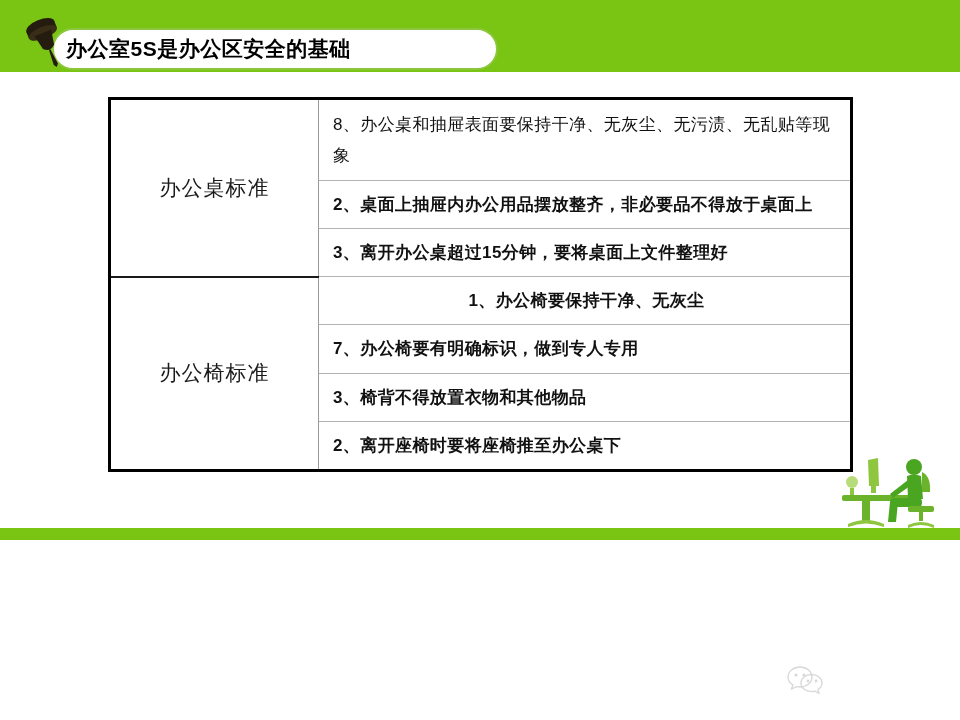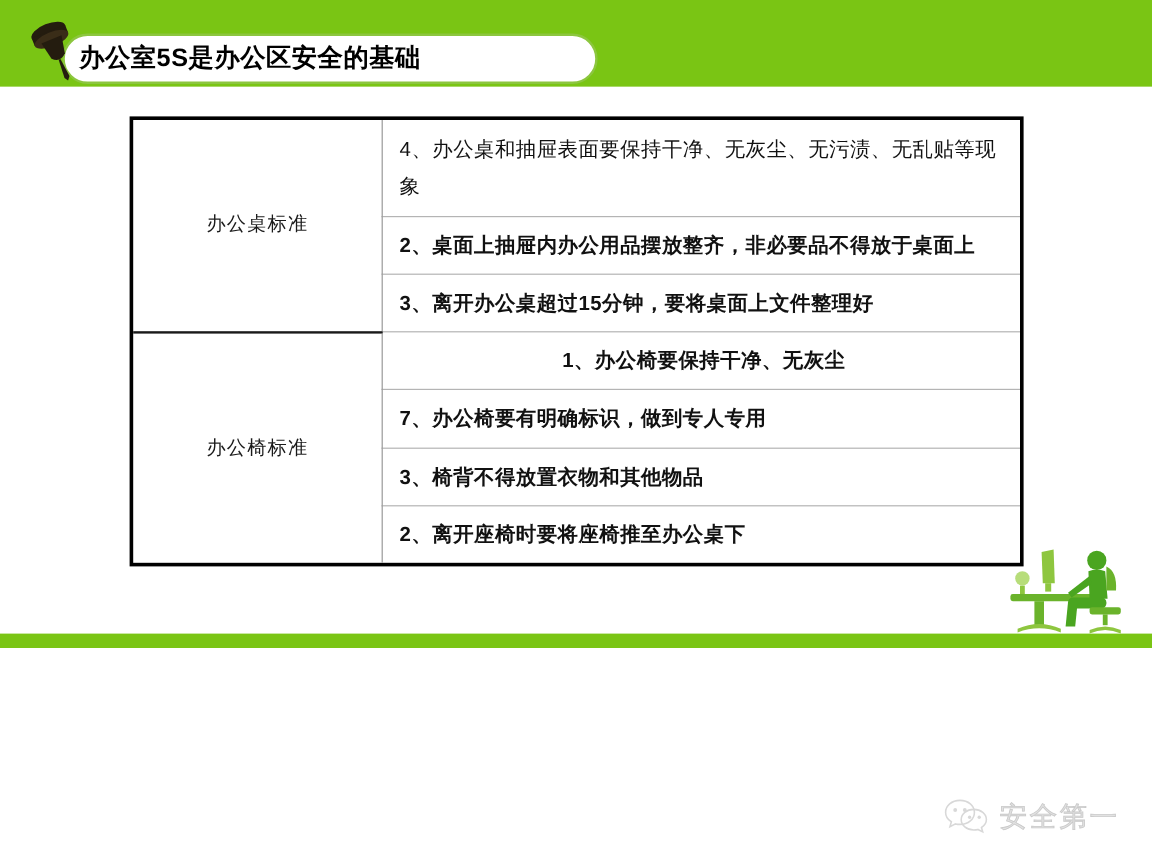--- a/index.html
+++ b/index.html
@@ -88,21 +88,21 @@
     border-collapse: collapse;
     table-layout: fixed;
   }
   .tbl td {
     vertical-align: middle;
     padding: 0;
   }
   td.cat-cell {
     width: 207px;
     text-align: center;
-    font-size: 16px;
+    font-size: 21px;
     color: #1a1a1a;
     border-right: 1px solid #9a9a9a;
     letter-spacing: 1px;
     font-family: Liberation Mono, monospace;
   }
   td.item-cell {
     padding: 7px 10px 7px 14px;
     font-size: 17px;
     color: #111111;
     line-height: 31px;
@@ -182,21 +182,21 @@
 </svg>
 
 <div class="title-text">办公室5S是办公区安全的基础</div>
 
 <div class="content-table">
   <table class="tbl">
     <tbody>
 
       <tr class="item-row">
         <td class="cat-cell" rowspan="3">办公桌标准</td>
-        <td class="item-cell">4、办公桌和抽屉表面要保持干净、无灰尘、无污渍、无乱贴等现象</td>
+        <td class="item-cell">8、办公桌和抽屉表面要保持干净、无灰尘、无污渍、无乱贴等现象</td>
       </tr>
       <tr class="item-row">
         <td class="item-cell">2、桌面上抽屉内办公用品摆放整齐，非必要品不得放于桌面上</td>
       </tr>
       <tr class="item-row">
         <td class="item-cell">3、离开办公桌超过15分钟，要将桌面上文件整理好</td>
       </tr>
 
       <tr class="item-row section-start">
         <td class="cat-cell" rowspan="4">办公椅标准</td>
@@ -253,14 +253,13 @@
   <svg class="wechat-logo" viewBox="0 0 38 32">
     <g fill="none" stroke="#d8d8d8" stroke-width="1.3">
       <path d="M14 3 C7 3 2 7.5 2 13 C2 16.2 3.9 19 6.8 20.8 L5.6 25 L10.3 22.6 C11.5 22.9 12.7 23 14 23 C21 23 26 18.5 26 13 C26 7.5 21 3 14 3 Z"></path>
       <path d="M25.5 10.5 C31.5 10.5 36 14.3 36 19 C36 21.7 34.4 24.1 31.9 25.6 L32.9 29.2 L28.9 27.2 C27.8 27.5 26.7 27.6 25.5 27.6 C19.5 27.6 15 23.8 15 19 C15 14.3 19.5 10.5 25.5 10.5 Z"></path>
     </g>
     <circle cx="10" cy="11" r="1.6" fill="#d8d8d8"></circle>
     <circle cx="18" cy="11" r="1.6" fill="#d8d8d8"></circle>
     <circle cx="22" cy="17" r="1.4" fill="#d8d8d8"></circle>
     <circle cx="30" cy="17" r="1.4" fill="#d8d8d8"></circle>
   </svg>
-  <div class="footer-text">安全第一</div>
 </div>
 
 </body></html>

